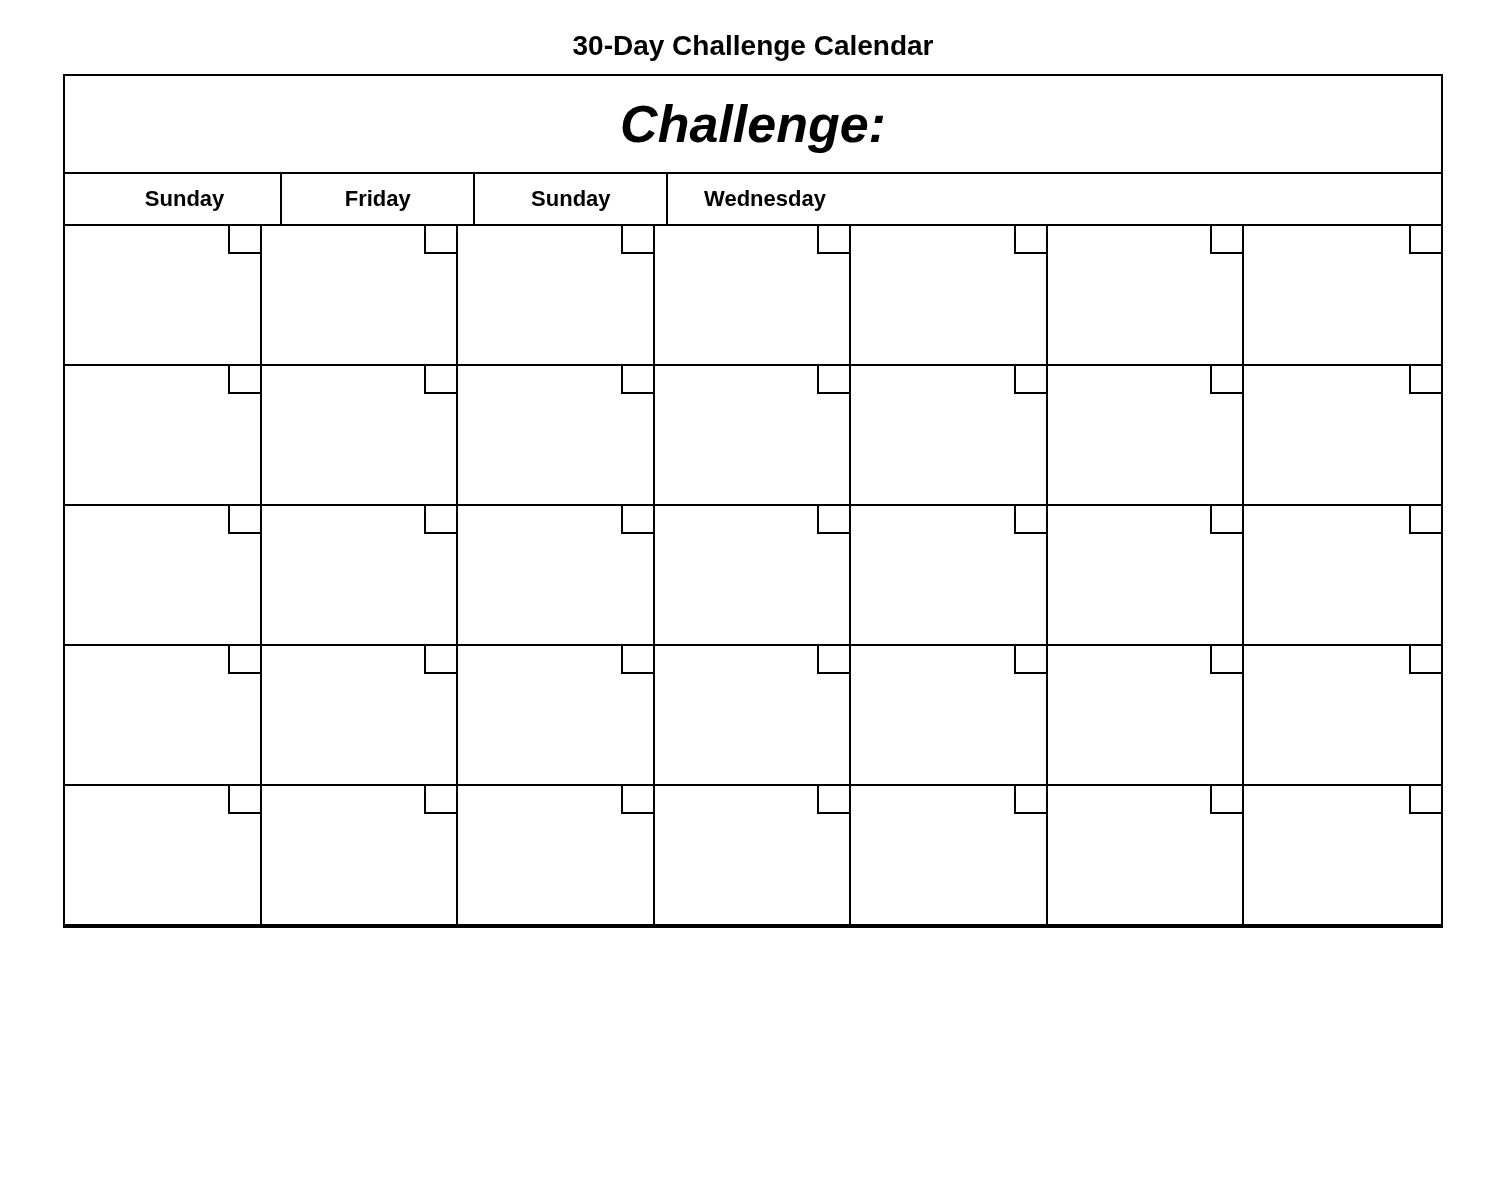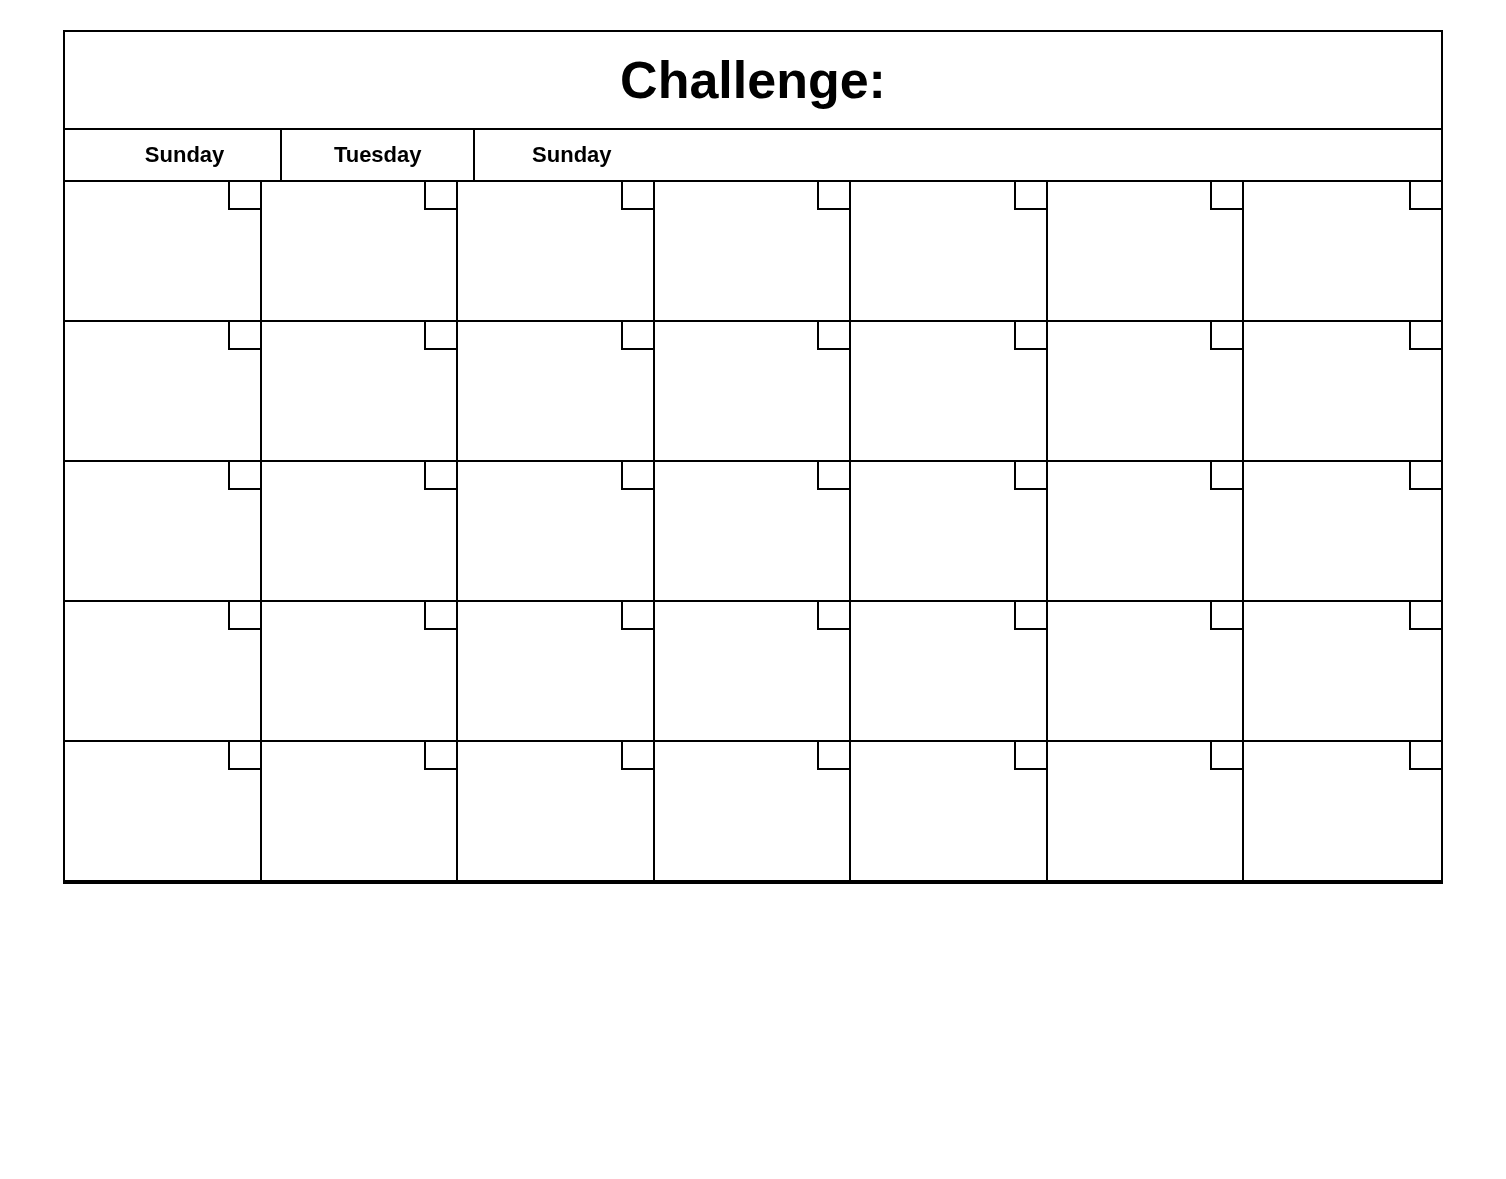--- a/index.html
+++ b/index.html
@@ -34,20 +34,21 @@
 
     .calendar-container {
       border: 2px solid #000;
       width: 100%;
     }
 
     .challenge-header {
       border-bottom: 2px solid #000;
       padding: 18px 10px;
       text-align: center;
+      font-style: italic;
     }
 
     .challenge-header-text {
       font-size: 52px;
       font-weight: bold;
       font-family: Arial, sans-serif;
     }
 
     .days-header {
       display: grid;
@@ -97,31 +98,33 @@
       border-bottom: 2px solid #000;
       position: absolute;
       top: 0;
       right: 0;
     }
   </style>
 </head>
 <body>
 
 <div class="page-wrapper">
+  <div class="page-title">30-Day Challenge Calendar</div>
 
   <div class="calendar-container">
 
     <div class="challenge-header">
       <span class="challenge-header-text">Challenge:</span>
     </div>
 
     <div class="days-header">
       <div class="day-header-cell">Sunday</div>
-      <div class="day-header-cell">Tuesday</div>
+      <div class="day-header-cell">Friday</div>
       <div class="day-header-cell">Sunday</div>
+      <div class="day-header-cell">Wednesday</div>
     </div>
 
     <div class="calendar-grid">
 
       <div class="calendar-cell">
           <div class="day-number-box"></div>
         </div>
       <div class="calendar-cell">
           <div class="day-number-box"></div>
         </div>

